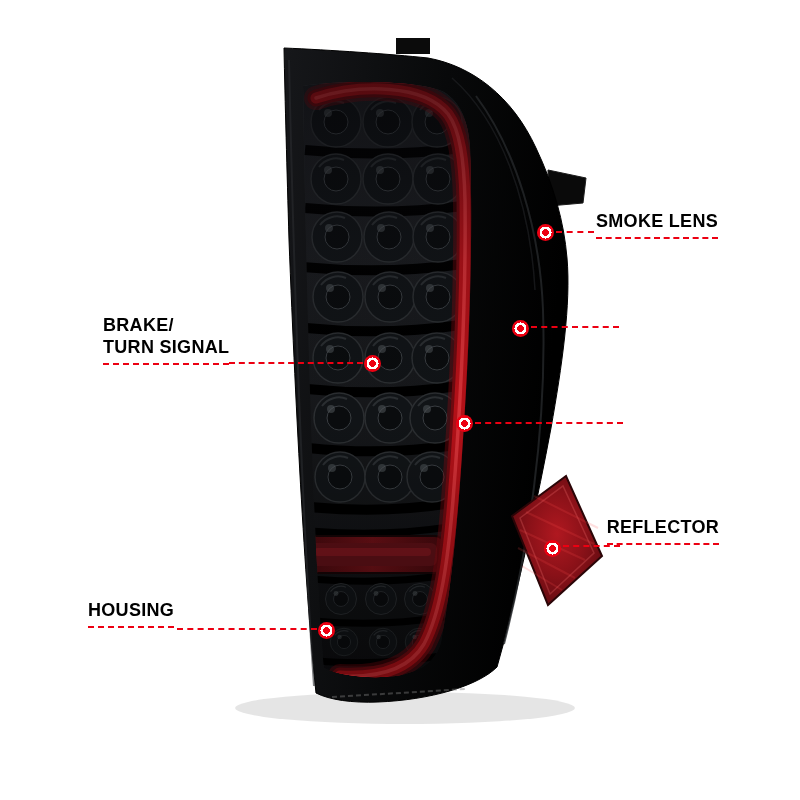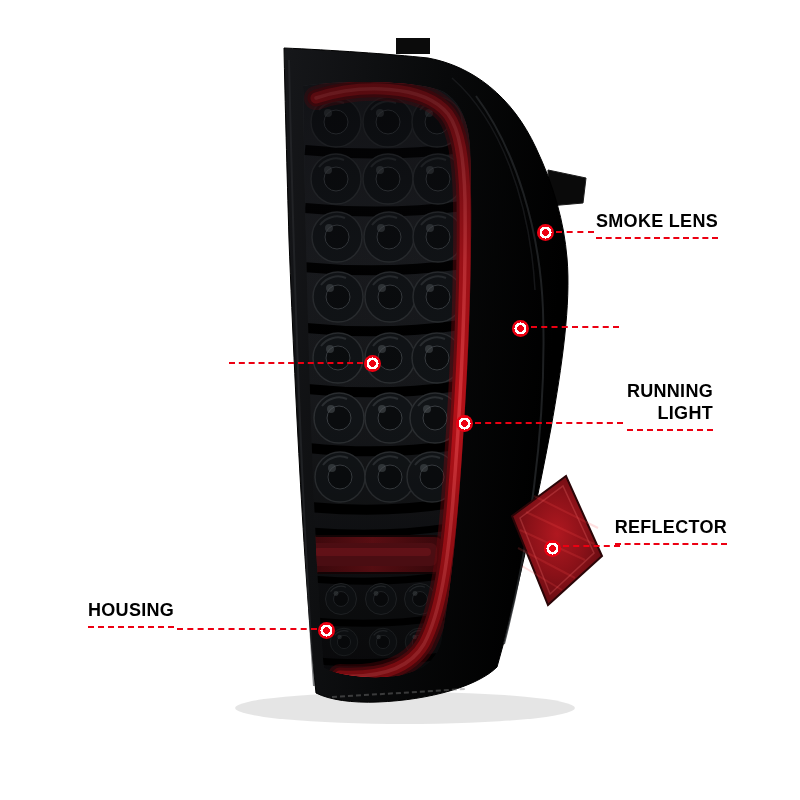--- a/index.html
+++ b/index.html
@@ -17,21 +17,21 @@
   .callout.right{text-align:right;}
   .leader{position:absolute;height:0;border-top:2px dashed #ec0012;}
   .marker{
     position:absolute;width:17px;height:17px;border-radius:50%;
     background:radial-gradient(circle at 50% 50%, #ec0012 0 3.5px, #ffffff 3.5px 6px, #ec0012 6px 8.5px);
   }
   
   .c-smoke   {left:596px;top:210px;}
   .c-housing {right:88px;top:276px;}
   .c-running {right:87px;top:380px;}
-  .c-reflect {right:73px;top:516px;margin-left:26px;}
+  .c-reflect {right:81px;top:516px;margin-left:26px;}
   .c-brake   {left:103px;top:314px;}
   .c-reverse {left:88px;top:599px;}
   
   .l-smoke   {left:556px;top:231px;width:38px;}
   .l-housing {left:531px;top:326px;width:88px;}
   .l-running {left:475px;top:422px;width:148px;}
   .l-reflect {left:563px;top:545px;width:57px;}
   .l-brake   {left:229px;top:362px;width:134px;}
   .l-reverse {left:177px;top:628px;width:140px;}
   
@@ -211,27 +211,27 @@
   <div class="leader l-running"></div>
   <div class="leader l-reflect"></div>
   <div class="leader l-brake"></div>
   <div class="leader l-reverse"></div>
 
   <div class="callout c-smoke">
     <div>SMOKE LENS</div>
   </div>
 
 
-  <div class="callout right c-running">
-    <div>RUNNING</div>
-    <div>LIGHT</div>
-  </div>
 
   <div class="callout right c-reflect">
     <div>REFLECTOR</div>
   </div>
 
+  <div class="callout c-brake">
+    <div>BRAKE/</div>
+    <div>TURN SIGNAL</div>
+  </div>
 
   <div class="callout c-reverse">
     <div>HOUSING</div>
   </div>
 
 </div>
 
 </body></html>

